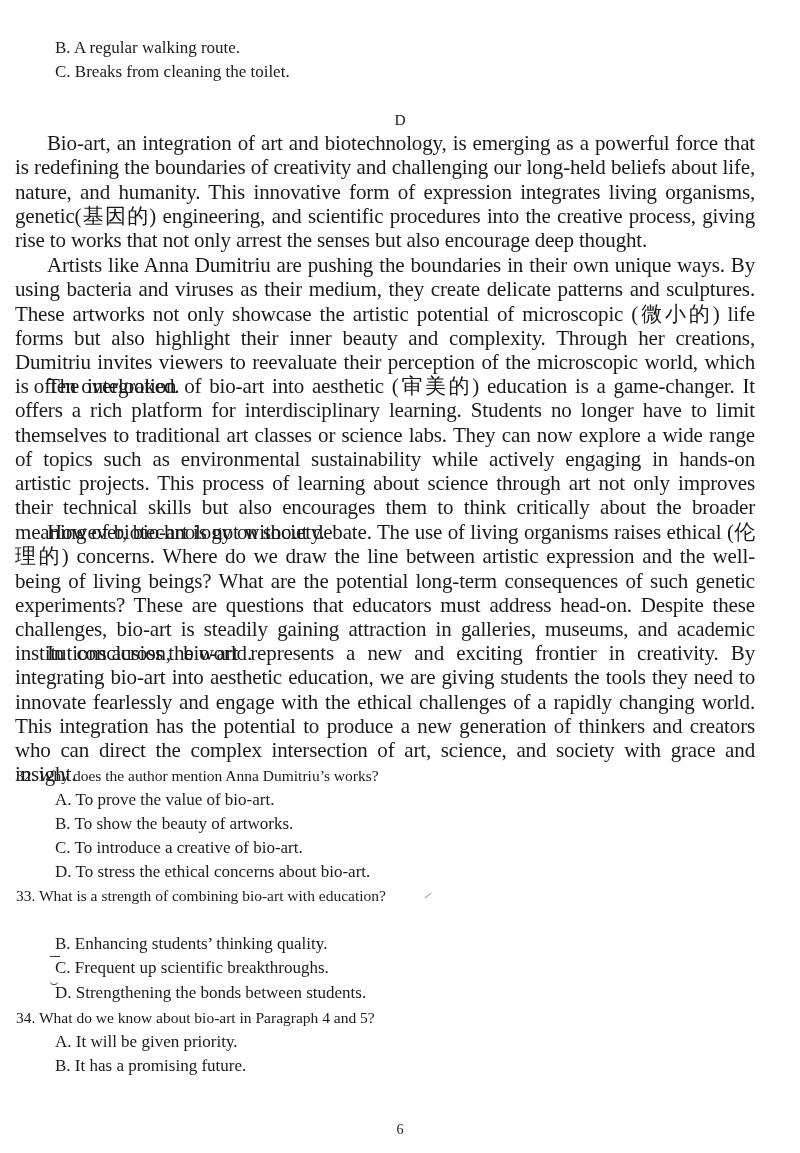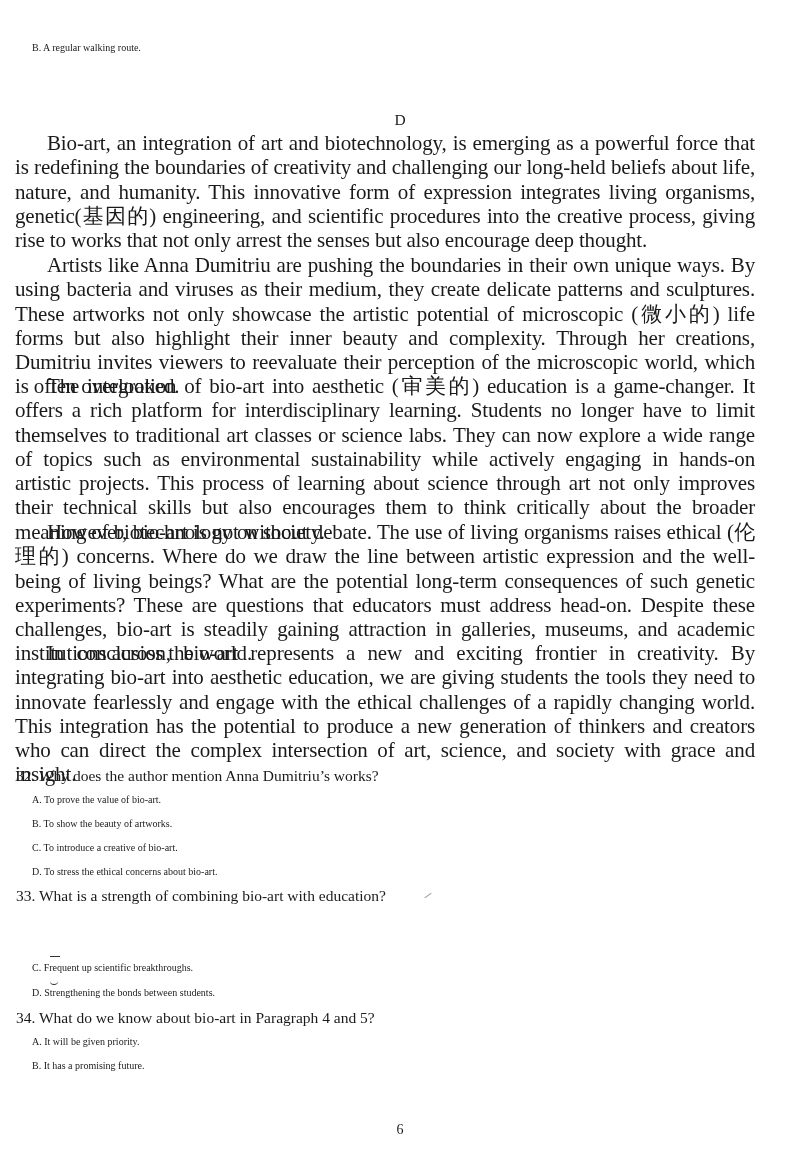--- a/index.html
+++ b/index.html
@@ -3,21 +3,21 @@
 <meta charset="utf-8">
 <style>
   html, body { margin: 0; padding: 0; background: #ffffff; }
   body {
     width: 800px; height: 1153px; position: relative; overflow: hidden;
     font-family: "Liberation Serif", "DejaVu Serif", serif;
     color: #1a1a1a;
   }
   .page { position: absolute; left: 0; top: 0; width: 800px; height: 1153px; }
   .opt {
-    position: absolute; left: 32px; font-size: 10px; line-height: 20px;
+    position: absolute; left: 55px; font-size: 17px; line-height: 20px;
     white-space: nowrap;
   }
   .heading-d {
     position: absolute; left: 0; width: 800px; top: 110px; text-align: center;
     font-size: 15.5px; line-height: 20px;
   }
   .passage {
     position: absolute; left: 15px; width: 740px;
     font-family: "Liberation Serif", serif;
     font-size: 21px; line-height: 24.3px;
@@ -38,37 +38,39 @@
             border-bottom: 1px solid #333; border-radius: 0 0 6px 6px; }
   .tick-mark { position: absolute; left: 424px; top: 895px; width: 8px; height: 1px;
                background: #999; transform: rotate(-35deg); }
 </style>
 </head>
 <body>
 
 <div class="page">
 
   <div class="opt" style="top:38px">B. A regular walking route.</div>
+  <div class="opt" style="top:62px">C. Breaks from cleaning the toilet.</div>
 
   <div class="heading-d">D</div>
 
   <p class="passage" style="top:131px;margin:0">Bio-art, an integration of art and biotechnology, is emerging as a powerful force that is redefining the boundaries of creativity and challenging our long-held beliefs about life, nature, and humanity. This innovative form of expression integrates living organisms, genetic(基因的) engineering, and scientific procedures into the creative process, giving rise to works that not only arrest the senses but also encourage deep thought.</p>
   <p class="passage" style="top:253px;margin:0">Artists like Anna Dumitriu are pushing the boundaries in their own unique ways. By using bacteria and viruses as their medium, they create delicate patterns and sculptures. These artworks not only showcase the artistic potential of microscopic (微小的) life forms but also highlight their inner beauty and complexity. Through her creations, Dumitriu invites viewers to reevaluate their perception of the microscopic world, which is often overlooked.</p>
   <p class="passage" style="top:374px;margin:0">The integration of bio-art into aesthetic (审美的) education is a game-changer. It offers a rich platform for interdisciplinary learning. Students no longer have to limit themselves to traditional art classes or science labs. They can now explore a wide range of topics such as environmental sustainability while actively engaging in hands-on artistic projects. This process of learning about science through art not only improves their technical skills but also encourages them to think critically about the broader meaning of biotechnology on society.</p>
   <p class="passage" style="top:520px;margin:0">However, bio-art is not without debate. The use of living organisms raises ethical (伦理的) concerns. Where do we draw the line between artistic expression and the well-being of living beings? What are the potential long-term consequences of such genetic experiments? These are questions that educators must address head-on. Despite these challenges, bio-art is steadily gaining attraction in galleries, museums, and academic institutions across the world.</p>
   <p class="passage" style="top:641px;margin:0">In conclusion, bio-art represents a new and exciting frontier in creativity. By integrating bio-art into aesthetic education, we are giving students the tools they need to innovate fearlessly and engage with the ethical challenges of a rapidly changing world. This integration has the potential to produce a new generation of thinkers and creators who can direct the complex intersection of art, science, and society with grace and insight.</p>
 
   <div class="q" style="top:766px">32.  Why does the author mention Anna Dumitriu’s works?</div>
   <div class="opt" style="top:790px">A. To prove the value of bio-art.</div>
   <div class="opt" style="top:814px">B. To show the beauty of artworks.</div>
   <div class="opt" style="top:838px">C. To introduce a creative of bio-art.</div>
   <div class="opt" style="top:862px">D. To stress the ethical concerns about bio-art.</div>
 
   <div class="q" style="top:886px">33. What is a strength of combining bio-art with education?</div>
   <div class="tick-mark"></div>
+  <div class="opt" style="top:934px">B. Enhancing students’ thinking quality.</div>
   <div class="mark-b"></div>
   <div class="opt" style="top:958px">C. Frequent up scientific breakthroughs.</div>
   <div class="mark-c"></div>
   <div class="opt" style="top:983px">D. Strengthening the bonds between students.</div>
 
   <div class="q" style="top:1008px">34. What do we know about bio-art in Paragraph 4 and 5?</div>
   <div class="opt" style="top:1032px">A. It will be given priority.</div>
   <div class="opt" style="top:1056px">B. It has a promising future.</div>
 
   <div class="page-num">6</div>

